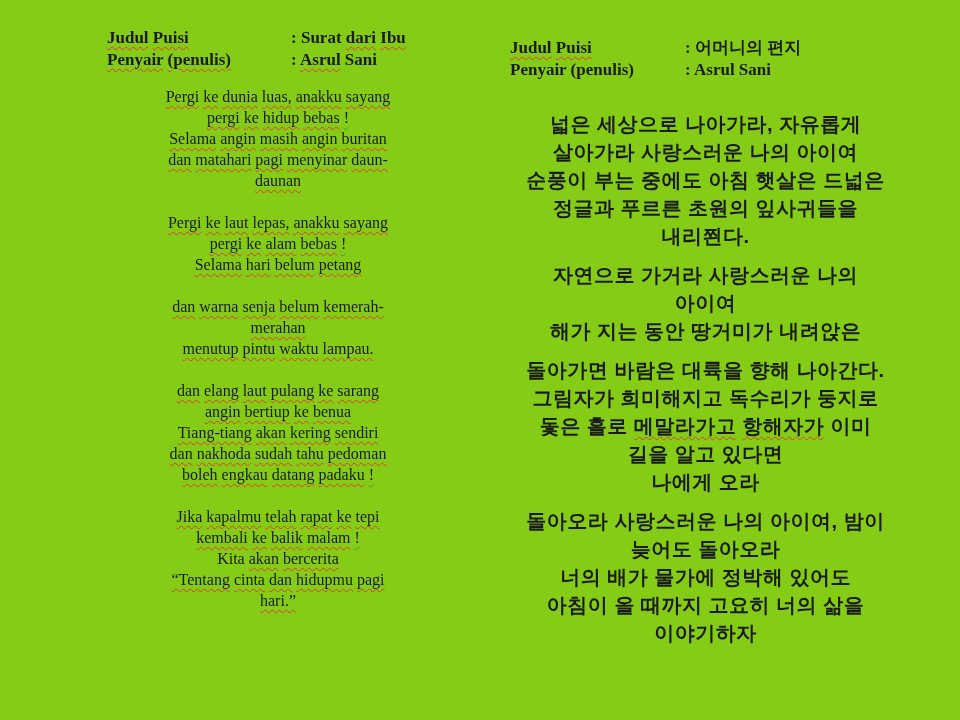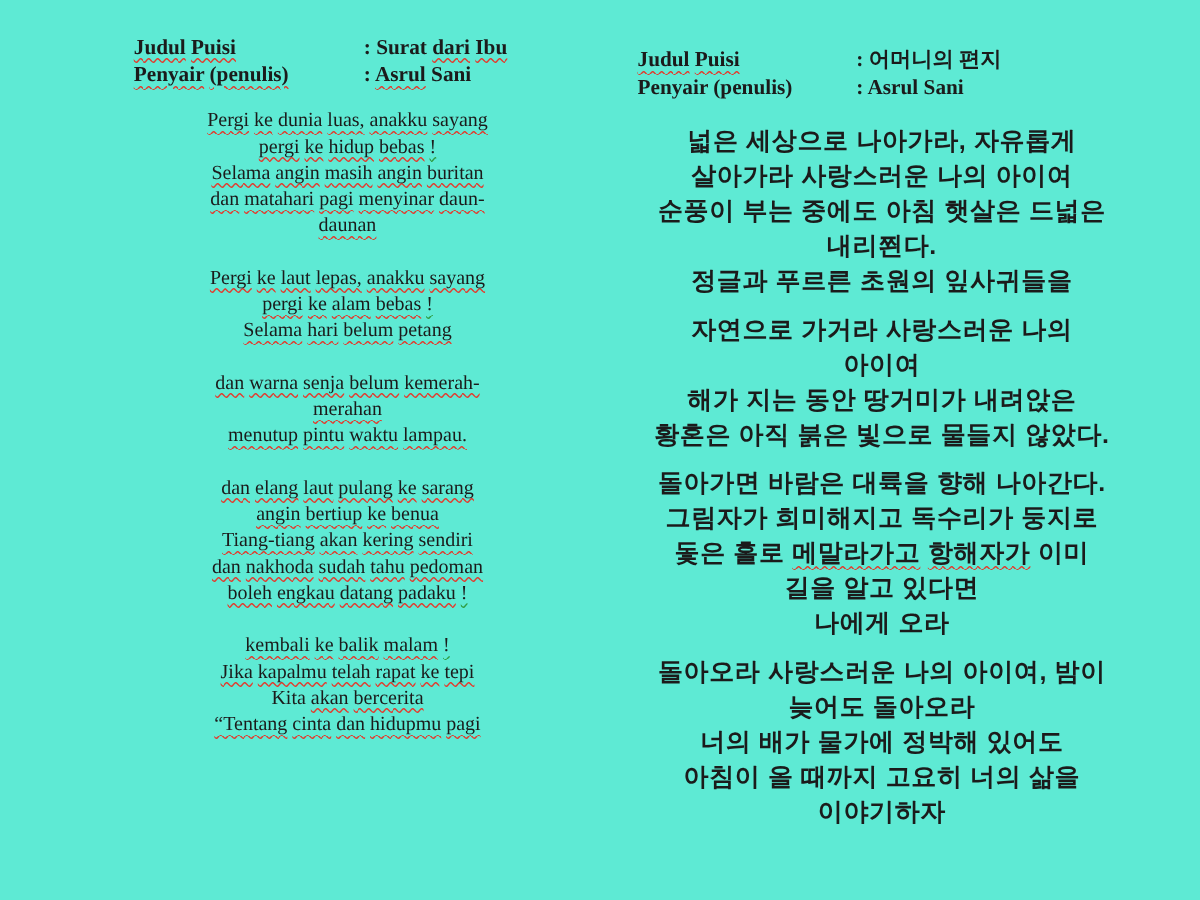--- a/index.html
+++ b/index.html
@@ -16,42 +16,42 @@
   .hdr-left .h-label{width:184px;flex:0 0 auto;}
   .hdr-right .h-label{width:175px;flex:0 0 auto;}
   
   .poem{position:absolute;text-align:center;}
   .poem-left{
     left:85px;top:86px;width:386px;
     font-size:16px;line-height:21px;
   }
   .poem-left .stanza{margin-bottom:21px;}
   .poem-right{
-    left:483px;top:99px;width:445px;
+    left:483px;top:110px;width:445px;
     font-family:"Liberation Sans", sans-serif;font-weight:700;
     font-size:20px;line-height:28px;letter-spacing:0.5px;
   }
   .poem-right .stanza{margin-bottom:11px;}
   .poem-line{min-height:1em;}
   
   .sq-r{
     text-decoration-line:underline;text-decoration-style:wavy;
     text-decoration-color:var(--sq-red,#e23b2e);
     text-decoration-thickness:1px;text-underline-offset:3px;
   }
   .sq-g{
     text-decoration-line:underline;text-decoration-style:wavy;
     text-decoration-color:var(--sq-green,#2f9e44);
     text-decoration-thickness:1px;text-underline-offset:3px;
   }
 </style>
 </head>
 <body style="color: rgb(27, 27, 27);">
 
-<div class="slide" style="background: #5eead4;">
+<div class="slide" style="background: #84cc16;">
   <section>
     <div class="hdr hdr-left" id="left-header">
         <div class="header-row">
           <span class="h-label"><span class="sq-r">Judul</span> <span class="sq-r">Puisi</span></span>
           <span class="h-value"><span>:</span> <span>Surat</span> <span class="sq-r">dari</span> <span class="sq-r">Ibu</span></span>
         </div>
         <div class="header-row">
           <span class="h-label"><span class="sq-r">Penyair</span> <span class="sq-r">(penulis)</span></span>
           <span class="h-value"><span>:</span> <span class="sq-r">Asrul</span> <span>Sani</span></span>
         </div>
@@ -75,51 +75,51 @@
           <div class="poem-line"><span class="sq-r">menutup</span> <span class="sq-r">pintu</span> <span class="sq-r">waktu</span> <span class="sq-r">lampau.</span></div>
         </div>
         <div class="stanza">
           <div class="poem-line"><span class="sq-r">dan</span> <span class="sq-r">elang</span> <span class="sq-r">laut</span> <span class="sq-r">pulang</span> <span class="sq-r">ke</span> <span class="sq-r">sarang</span></div>
           <div class="poem-line"><span class="sq-r">angin</span> <span class="sq-r">bertiup</span> <span class="sq-r">ke</span> <span class="sq-r">benua</span></div>
           <div class="poem-line"><span class="sq-r">Tiang-tiang</span> <span class="sq-r">akan</span> <span class="sq-r">kering</span> <span class="sq-r">sendiri</span></div>
           <div class="poem-line"><span class="sq-r">dan</span> <span class="sq-r">nakhoda</span> <span class="sq-r">sudah</span> <span class="sq-r">tahu</span> <span class="sq-r">pedoman</span></div>
           <div class="poem-line"><span class="sq-r">boleh</span> <span class="sq-r">engkau</span> <span class="sq-r">datang</span> <span class="sq-r">padaku</span> <span class="sq-g">!</span></div>
         </div>
         <div class="stanza">
+          <div class="poem-line"><span class="sq-r">Jika</span> <span class="sq-r">kapalmu</span> <span class="sq-r">telah</span> <span class="sq-r">rapat</span> <span class="sq-r">ke</span> <span class="sq-r">tepi</span></div>
           <div class="poem-line"><span class="sq-r">kembali</span> <span class="sq-r">ke</span> <span class="sq-r">balik</span> <span class="sq-r">malam</span> <span class="sq-g">!</span></div>
-          <div class="poem-line"><span class="sq-r">Jika</span> <span class="sq-r">kapalmu</span> <span class="sq-r">telah</span> <span class="sq-r">rapat</span> <span class="sq-r">ke</span> <span class="sq-r">tepi</span></div>
           <div class="poem-line"><span>Kita</span> <span class="sq-r">akan</span> <span class="sq-r">bercerita</span></div>
           <div class="poem-line"><span class="sq-r">“Tentang</span> <span class="sq-r">cinta</span> <span class="sq-r">dan</span> <span class="sq-r">hidupmu</span> <span class="sq-r">pagi</span></div>
+          <div class="poem-line"><span class="sq-r">hari.”</span></div>
         </div>
       </div>
   </section>
   <section>
     <div class="hdr hdr-right" id="right-header">
         <div class="header-row">
           <span class="h-label"><span class="sq-r">Judul</span> <span class="sq-r">Puisi</span></span>
           <span class="h-value"><span>:</span> <span>어머니의</span> <span>편지</span></span>
         </div>
         <div class="header-row">
           <span class="h-label"><span>Penyair</span> <span>(penulis)</span></span>
           <span class="h-value"><span>:</span> <span>Asrul</span> <span>Sani</span></span>
         </div>
       </div>
     <div class="poem poem-right" id="right-poem">
         <div class="stanza">
           <div class="poem-line"><span>넓은</span> <span>세상으로</span> <span>나아가라,</span> <span>자유롭게</span></div>
           <div class="poem-line"><span>살아가라</span> <span>사랑스러운</span> <span>나의</span> <span>아이여</span></div>
           <div class="poem-line"><span>순풍이</span> <span>부는</span> <span>중에도</span> <span>아침</span> <span>햇살은</span> <span>드넓은</span></div>
+          <div class="poem-line"><span>정글과</span> <span>푸르른</span> <span>초원의</span> <span>잎사귀들을</span></div>
           <div class="poem-line"><span>내리쬔다.</span></div>
-          <div class="poem-line"><span>정글과</span> <span>푸르른</span> <span>초원의</span> <span>잎사귀들을</span></div>
         </div>
         <div class="stanza">
           <div class="poem-line"><span>자연으로</span> <span>가거라</span> <span>사랑스러운</span> <span>나의</span></div>
           <div class="poem-line"><span>아이여</span></div>
           <div class="poem-line"><span>해가</span> <span>지는</span> <span>동안</span> <span>땅거미가</span> <span>내려앉은</span></div>
-          <div class="poem-line"><span>황혼은</span> <span>아직</span> <span>붉은</span> <span>빛으로</span> <span>물들지</span> <span>않았다.</span></div>
         </div>
         <div class="stanza">
           <div class="poem-line"><span>돌아가면</span> <span>바람은</span> <span>대륙을</span> <span>향해</span> <span>나아간다.</span></div>
           <div class="poem-line"><span>그림자가</span> <span>희미해지고</span> <span>독수리가</span> <span>둥지로</span></div>
           <div class="poem-line"><span>돛은</span> <span>홀로</span> <span class="sq-r">메말라가고</span> <span class="sq-r">항해자가</span> <span>이미</span></div>
           <div class="poem-line"><span>길을</span> <span>알고</span> <span>있다면</span></div>
           <div class="poem-line"><span>나에게</span> <span>오라</span></div>
         </div>
         <div class="stanza">
           <div class="poem-line"><span>돌아오라</span> <span>사랑스러운</span> <span>나의</span> <span>아이여,</span> <span>밤이</span></div>

